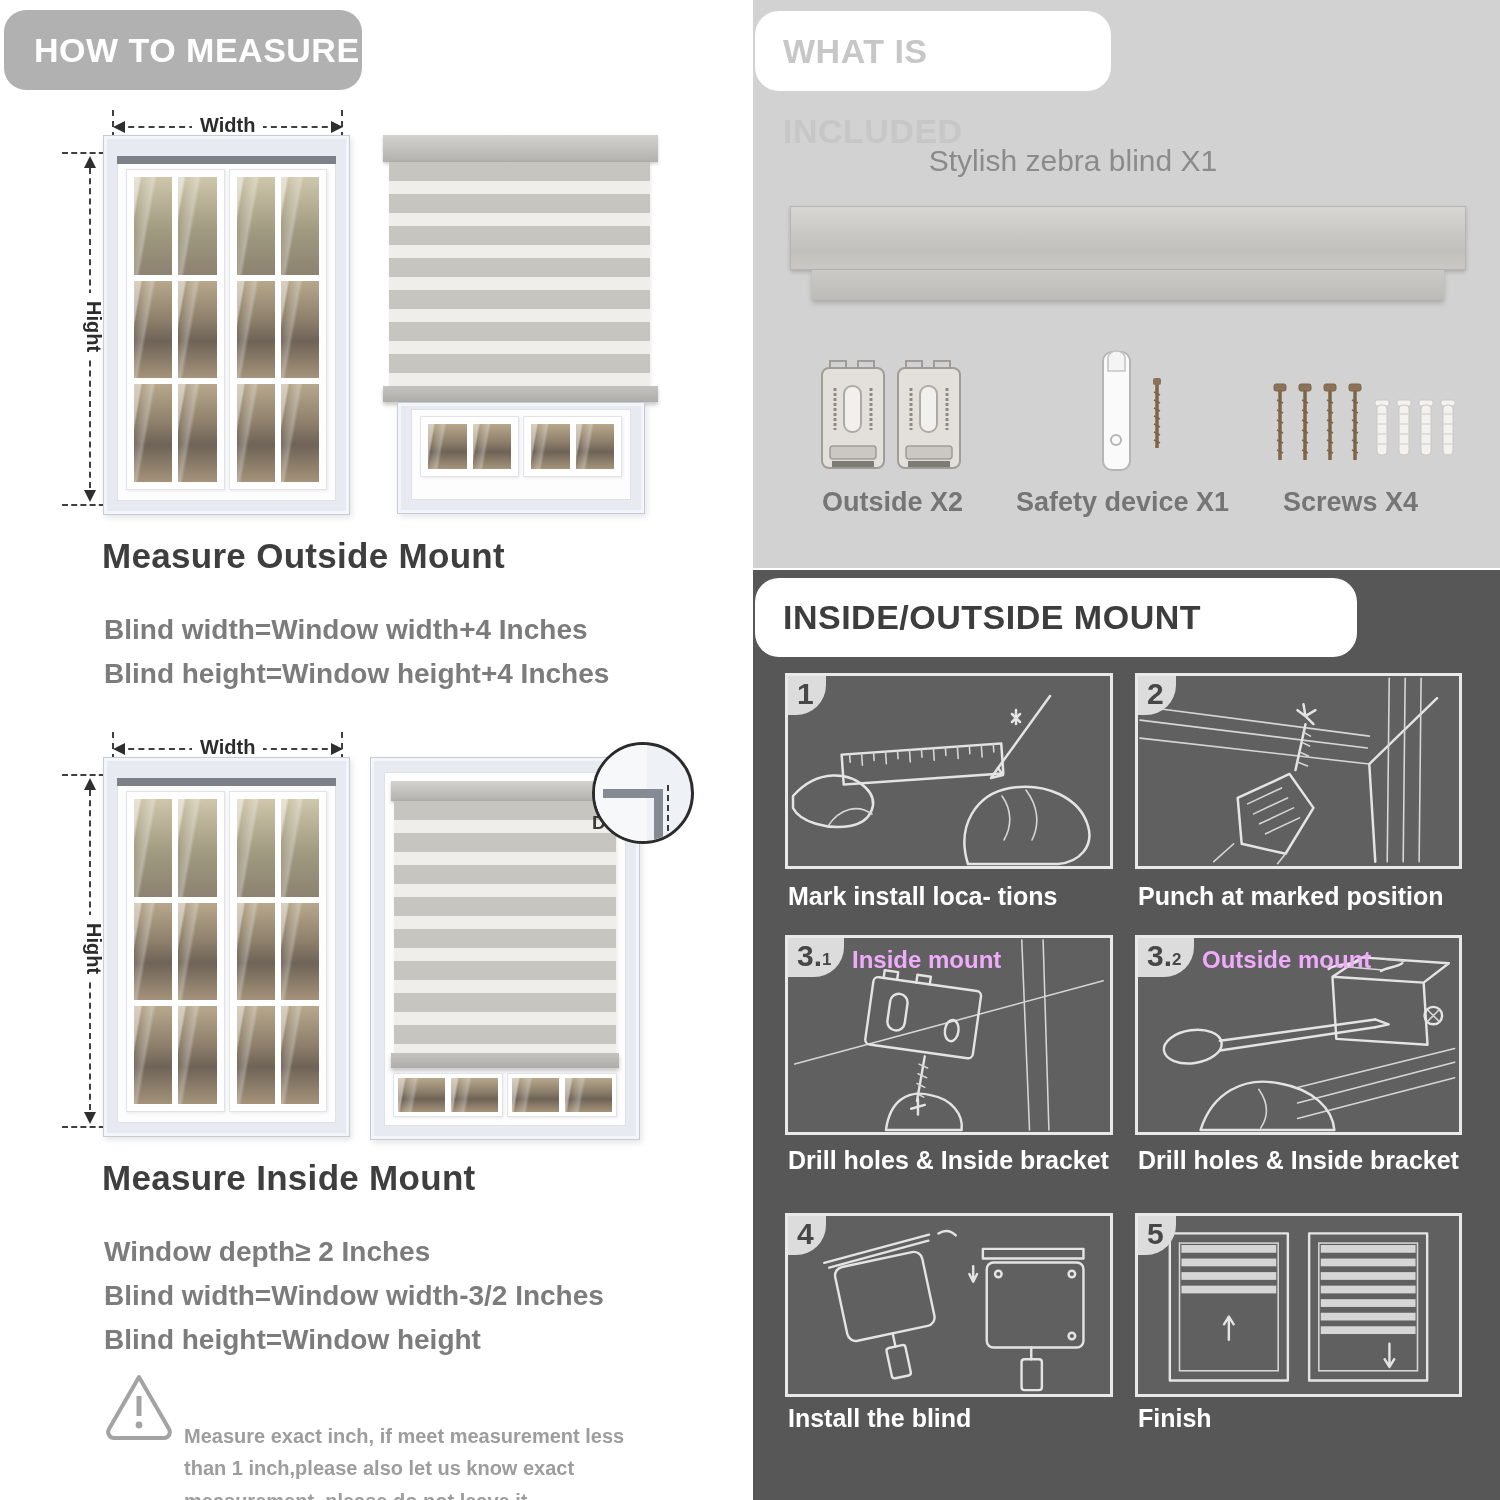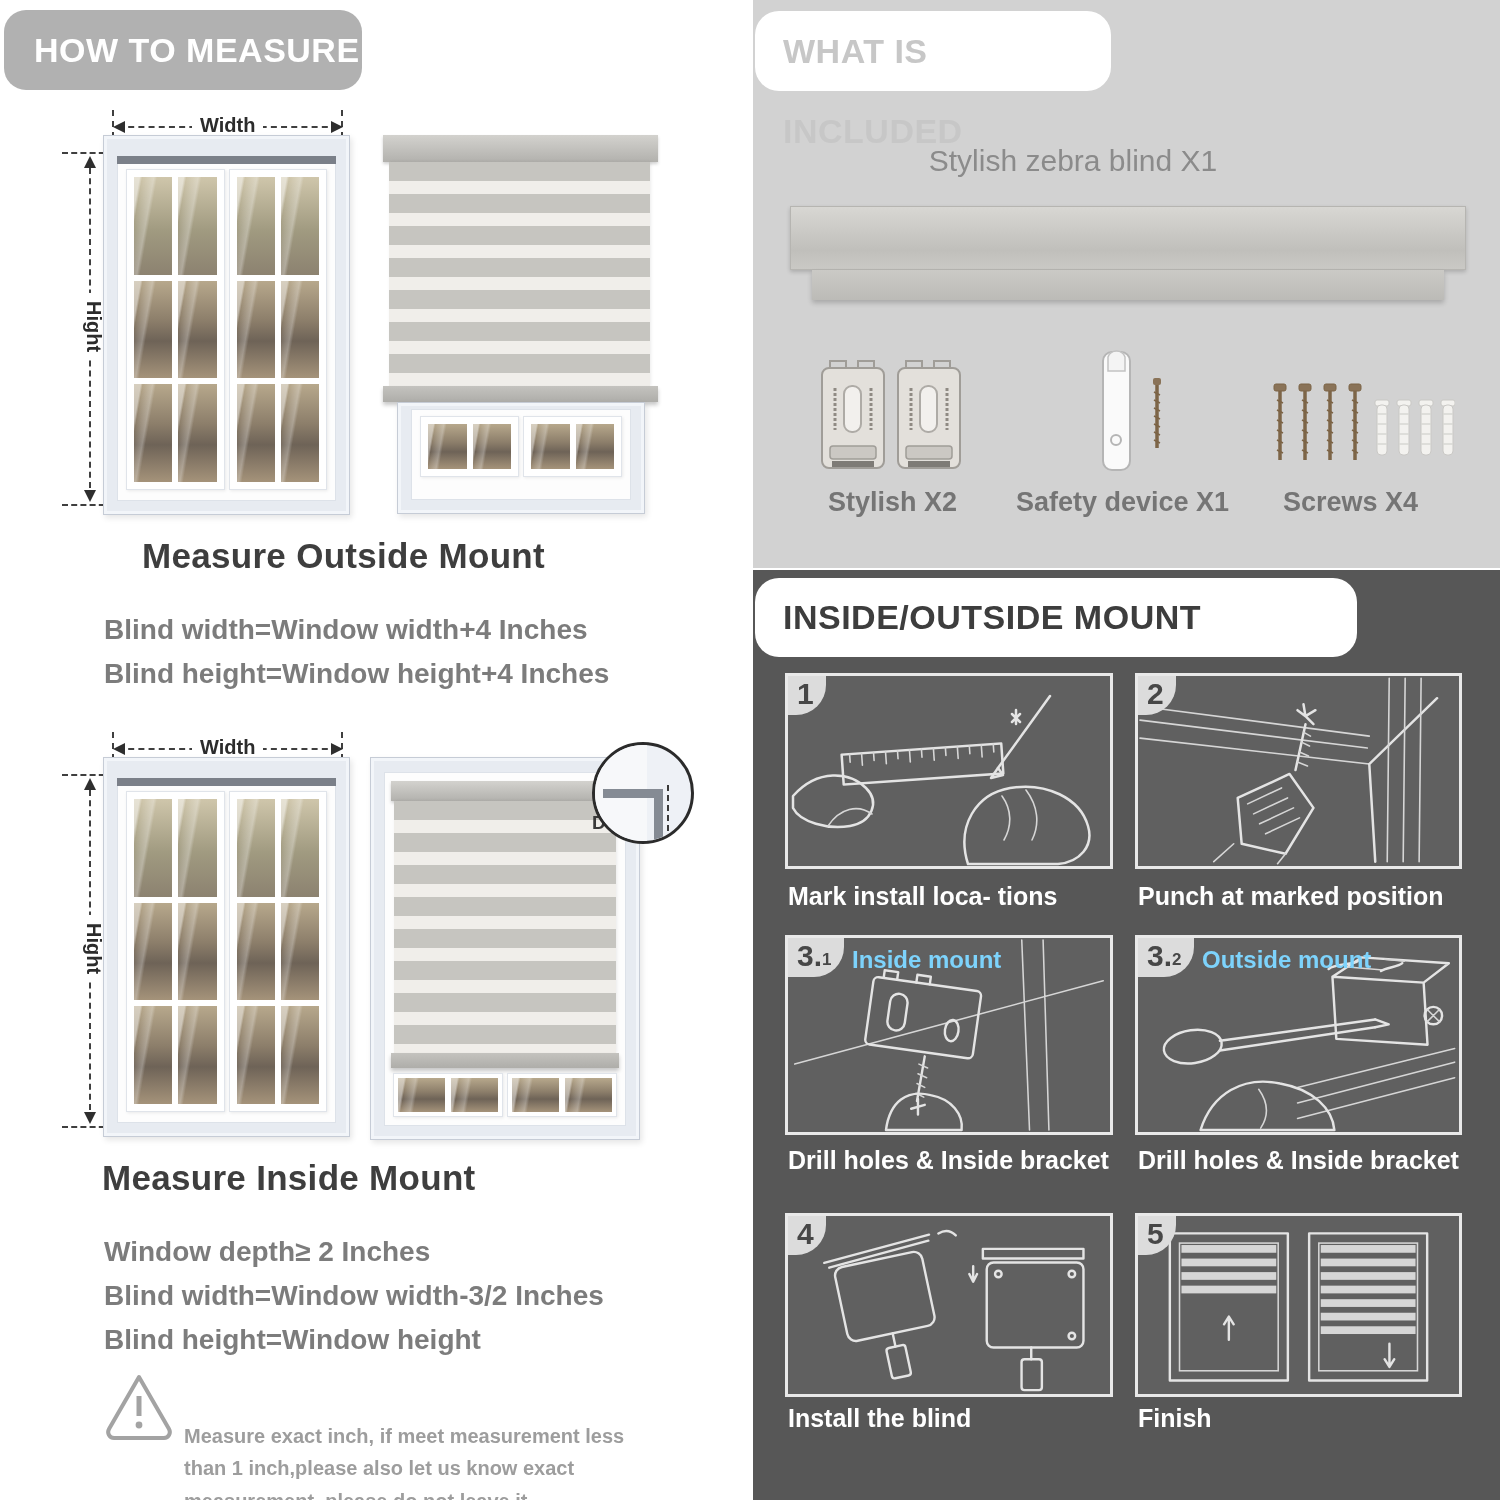--- a/index.html
+++ b/index.html
@@ -72,21 +72,21 @@
   .t-product{position:absolute;color:#8b8b8b;font-size:30px;font-weight:normal;}
   .t-item{position:absolute;color:#757575;font-size:27px;font-weight:bold;text-align:center;}
 
   
   .step-panel{position:absolute;background:#606060;border:3px solid #e9e9e9;box-sizing:border-box;overflow:hidden;}
   .badge{position:absolute;left:0;top:0;height:38px;background:#dcdcdc;color:#474747;
          border-bottom-right-radius:30px;font-weight:bold;display:flex;align-items:flex-start;
          padding:1px 12px 0 9px;z-index:4;}
   .badge .bm{font-size:30px;line-height:34px;}
   .badge .bs{font-size:17px;line-height:30px;align-self:flex-end;padding-bottom:2px;}
-  .step-title{position:absolute;left:64px;top:8px;color:#7dd3fc;font-size:24px;font-weight:bold;z-index:4;}
+  .step-title{position:absolute;left:64px;top:8px;color:#f0abfc;font-size:24px;font-weight:bold;z-index:4;}
   .caption{position:absolute;color:#fff;font-size:25px;font-weight:bold;}
   .stepsvg{position:absolute;inset:0;width:100%;height:100%;}
   .sline{stroke:#e4e4e4;stroke-width:2.5;fill:none;stroke-linecap:round;stroke-linejoin:round;}
   .sthin{stroke:#d6d6d6;stroke-width:1.6;fill:none;stroke-linecap:round;}
 </style>
 </head>
 <body>
 
 <div class="page">
 
@@ -148,21 +148,21 @@
       </div>
       <div class="sash r" style="top:6px;bottom:22px;">
         <div class="glass g1r">
             <div class="pane"></div>
             <div class="pane"></div>
           </div>
       </div>
     </div>
   </div>
 
-  <div class="h-sec" style="left:102px;top:536px;margin-left:40px;">Measure Outside Mount</div>
+  <div class="h-sec" style="left:102px;top:536px;">Measure Outside Mount</div>
   <div class="t-sub" style="left:104px;top:586px;">Blind width=Window width+4 Inches</div>
   <div class="t-sub" style="left:104px;top:630px;">Blind height=Window height+4 Inches</div>
 
   <div class="dash-v" style="left:112px;top:732px;height:50px;"></div>
   <div class="dash-v" style="left:341px;top:732px;height:50px;"></div>
   <div class="dash-h" style="left:118px;top:748px;width:220px;"></div>
   <div class="ah left" style="left:113px;top:743px;"></div>
   <div class="ah right" style="left:331px;top:743px;"></div>
   <div class="meas-label" style="left:192px;top:736px;">Width</div>
 
@@ -266,21 +266,21 @@
     <g transform="translate(76 0)">
       <rect x="4" y="10" width="62" height="100" rx="7" fill="#e3e0db" stroke="#a09d98" stroke-width="2"></rect>
       <path d="M12 10 v-7 h16 v7 M40 10 v-7 h16 v7" fill="none" stroke="#a09d98" stroke-width="2"></path>
       <rect x="26" y="28" width="17" height="46" rx="8" fill="#f2f0ed" stroke="#aeaba6" stroke-width="2"></rect>
       <line x1="17" y1="30" x2="17" y2="72" stroke="#8f8a83" stroke-width="3" stroke-dasharray="3 2"></line>
       <line x1="53" y1="30" x2="53" y2="72" stroke="#8f8a83" stroke-width="3" stroke-dasharray="3 2"></line>
       <rect x="12" y="88" width="46" height="13" rx="3" fill="#cbc8c3" stroke="#a09d98" stroke-width="1.5"></rect>
       <rect x="14" y="103" width="42" height="6" fill="#7e7b76"></rect>
     </g>
   </svg>
-  <div class="t-item" style="left:800px;top:487px;width:185px;">Stylish X2</div>
+  <div class="t-item" style="left:800px;top:487px;width:185px;">Outside X2</div>
 
   <svg class="abs" style="left:1075px;top:348px;" width="110" height="135" viewBox="0 0 110 135">
     <rect x="28" y="4" width="27" height="118" rx="9" fill="rgba(255,255,255,.88)" stroke="#b5b5b5" stroke-width="2"></rect>
     <path d="M33 9 a9 9 0 0 1 17 0 v14 h-17 z" fill="#f4f4f4" stroke="#c2c2c2" stroke-width="1.5"></path>
     <circle cx="41" cy="92" r="5" fill="none" stroke="#b5b5b5" stroke-width="2"></circle>
     <rect x="78" y="30" width="8" height="7" rx="2" fill="#8a7358"></rect>
     <line x1="82" y1="37" x2="82" y2="100" stroke="#7d6547" stroke-width="3.5"></line>
     <path d="M79 44 l6 3 M79 52 l6 3 M79 60 l6 3 M79 68 l6 3 M79 76 l6 3 M79 84 l6 3 M79 92 l6 3" stroke="#7d6547" stroke-width="1.6"></path>
   </svg>
   <div class="t-item" style="left:1015px;top:487px;width:215px;">Safety device X1</div>

